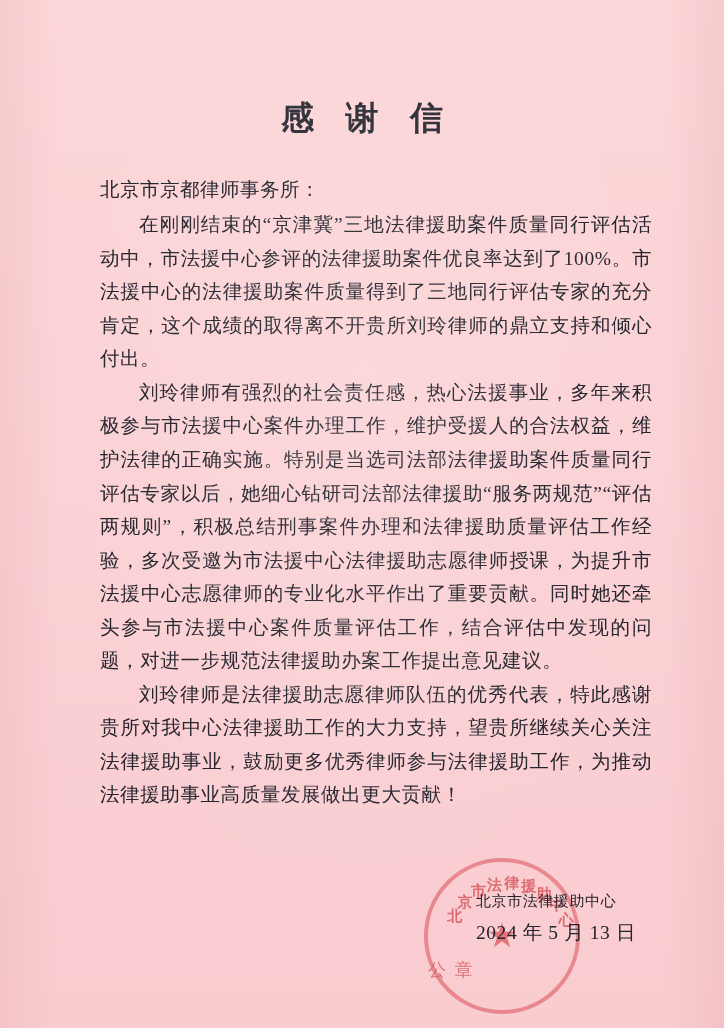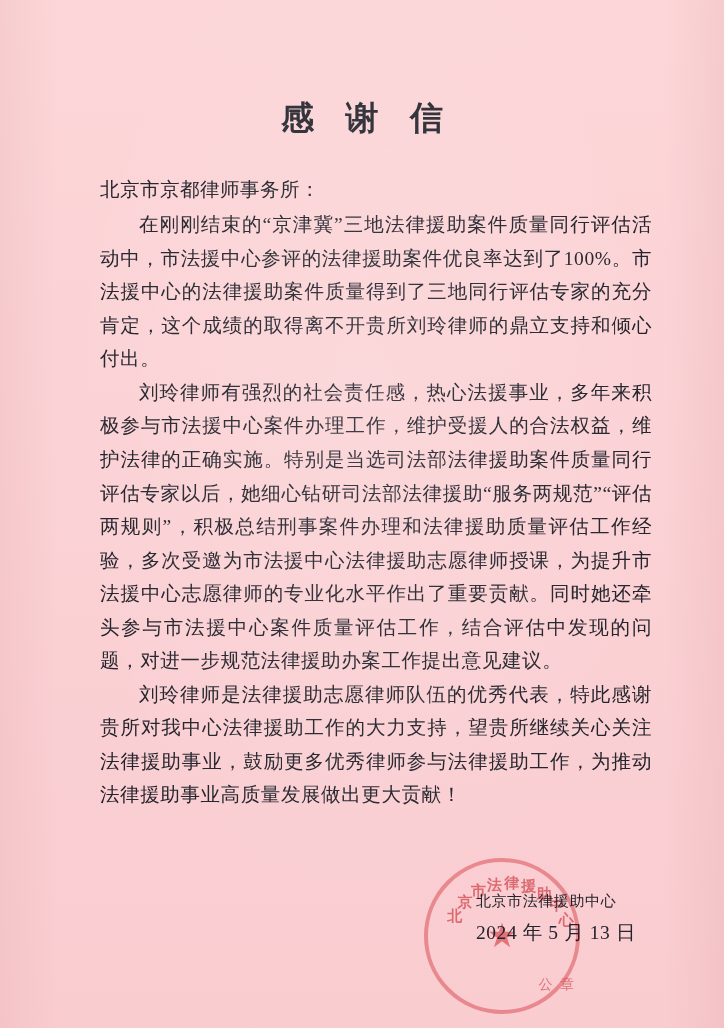--- a/index.html
+++ b/index.html
@@ -122,25 +122,25 @@
     top: 50%;
     font-size: 15px;
     color: rgba(204, 44, 52, 0.78);
     font-family: "DejaVu Serif", "Liberation Serif", serif;
     font-weight: bold;
     transform-origin: 0 0;
     white-space: nowrap;
   }
   .seal-bottom {
     position: absolute;
-    bottom: 16px;
+    bottom: 28px;
     left: 0;
     width: 100%;
-    text-align: right;
-    font-size: 14px;
+    text-align: left;
+    font-size: 18px;
     color: rgba(204, 44, 52, 0.72);
     letter-spacing: 2px;
   }
 </style>
 </head>
 <body>
 
 <div class="page">
 
   <h1 class="doc-title">感 谢 信</h1>

